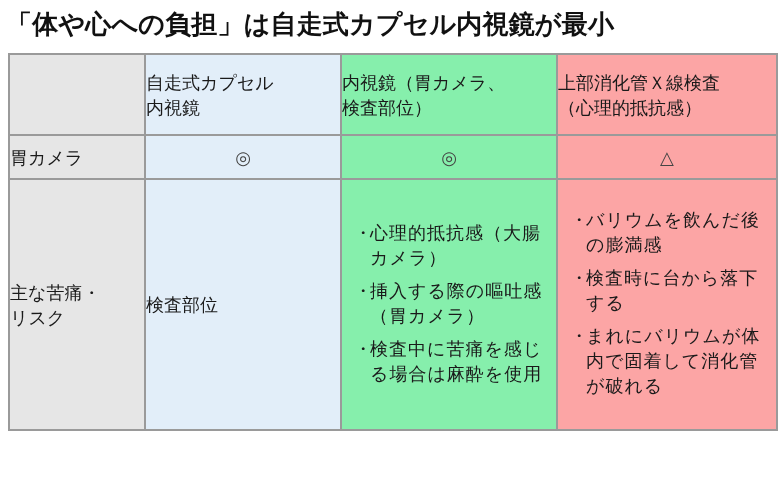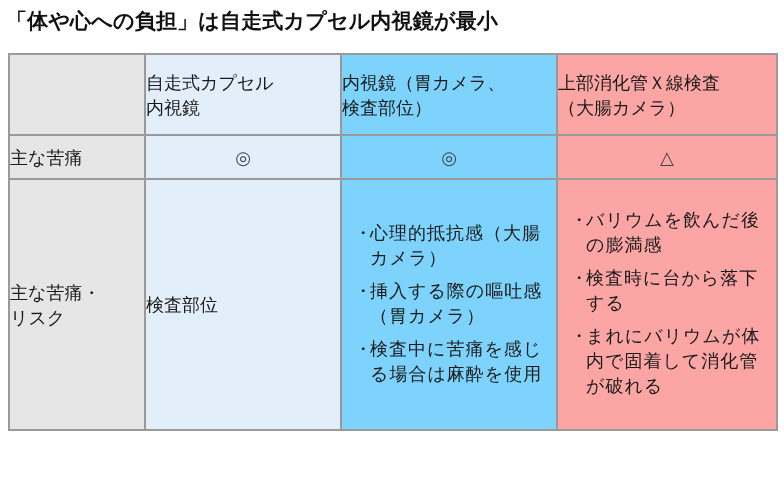--- a/index.html
+++ b/index.html
@@ -3,21 +3,21 @@
 <meta charset="utf-8">
 <style>
   html, body { margin: 0; padding: 0; background: #ffffff; }
   body {
     width: 784px; height: 484px; position: relative; overflow: hidden;
     font-family: "DejaVu Sans", "Liberation Sans", sans-serif;
     color: #1a1a1a;
   }
   .title {
     position: absolute; left: 6px; top: 7px;
-    font-size: 21px; font-weight: bold; letter-spacing: 0.2px;
+    font-size: 26px; font-weight: bold; letter-spacing: 0.2px;
     white-space: nowrap; color: #111;
   }
   table.cmp {
     position: absolute; left: 8px; top: 53px;
     width: 768px;
     border-collapse: collapse;
     table-layout: fixed;
   }
   table.cmp td {
     border: 2px solid #9a9a9a;
@@ -26,21 +26,21 @@
     font-size: 18px;
     line-height: 25px;
     margin-top: 35px;
   }
   col.c0 { width: 136px; }
   col.c1 { width: 196px; }
   col.c2 { width: 216px; }
   col.c3 { width: 220px; }
   .k { background: #e6e6e6; }
   .b { background: #e2eef9; }
-  .y { background: #7dd3fc; }
+  .y { background: #86efac; }
   .g { background: #fca5a5; }
   tr.r-head td { height: 79px; }
   tr.r-acc td { height: 42px; }
   tr.r-risk td { height: 249px; }
   tr.r-site td { height: 43px; }
   .cell { padding: 0 12px 0 16px; }
   .cell-key { padding-left: 14px; }
   .center { text-align: center; }
   .sym { font-size: 20px; color: #444; }
   ul.risks { list-style: none; margin: 0; padding: 0 10px 0 12px; }
@@ -70,26 +70,26 @@
     <td class="b cell">
       <div>自走式カプセル</div>
       <div>内視鏡</div>
     </td>
     <td class="y cell">
       <div>内視鏡（胃カメラ、</div>
       <div>検査部位）</div>
     </td>
     <td class="g cell">
       <div>上部消化管Ｘ線検査</div>
-      <div>（大腸カメラ）</div>
+      <div>（心理的抵抗感）</div>
     </td>
   </tr>
 
   <tr class="r-acc">
-    <td class="k cell cell-key">主な苦痛</td>
+    <td class="k cell cell-key">胃カメラ</td>
     <td class="b center sym">◎</td>
     <td class="y center sym">◎</td>
     <td class="g center sym">△</td>
   </tr>
 
   <tr class="r-risk">
     <td class="k cell cell-key">
       <div>主な苦痛・</div>
       <div>リスク</div>
     </td>

